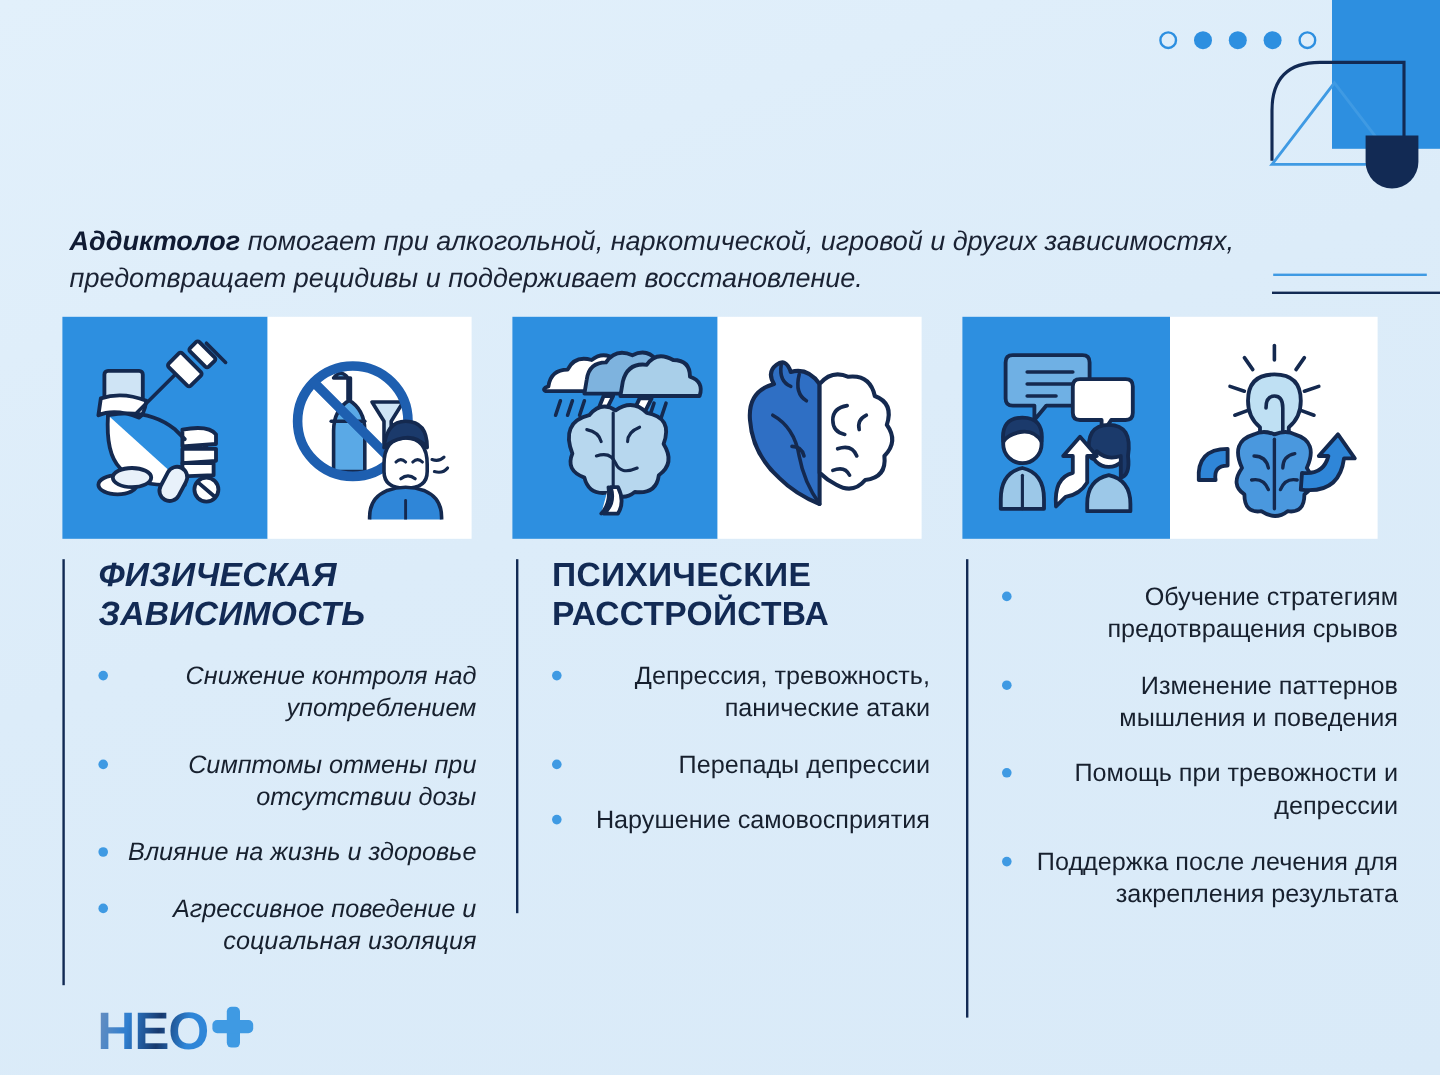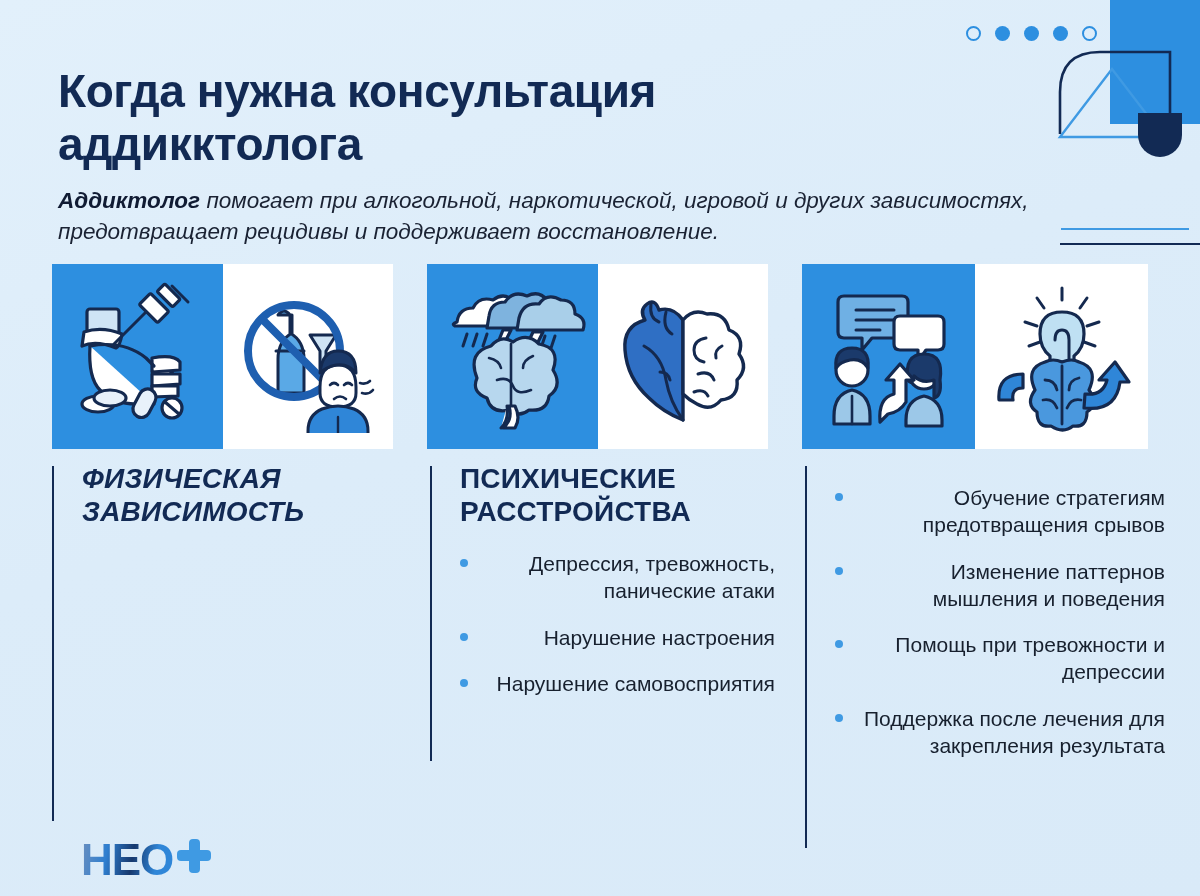--- a/index.html
+++ b/index.html
@@ -150,21 +150,20 @@
   <svg class="deco-corner" viewBox="0 0 145 120">
     <path d="M0 112 L0 70 Q0 30 40 30 L110 30 L110 92" fill="none" stroke="#122a54" stroke-width="2.6" transform="translate(0,-8)"></path>
   </svg>
 
   <svg class="deco-tri" viewBox="0 0 110 74">
     <polygon points="55,3 107,71 3,71" fill="none" stroke="#3f9ae3" stroke-width="2.4"></polygon>
   </svg>
 
   <div class="deco-half"></div>
 
-  <h1 class="title">Когда нужна консультация аддикктолога</h1>
 
   <p class="subtitle"><b>Аддиктолог</b><span> помогает при алкогольной, наркотической, игровой и других зависимостях, предотвращает рецидивы и поддерживает восстановление.</span></p>
 
   <div class="rule-light"></div>
   <div class="rule-dark"></div>
 
   <div class="tiles">
 
     <div class="group g1">
       <div class="tile tile-blue">
@@ -302,28 +301,34 @@
             <path d="M98 112 q18 2 22 -14 l-8 0 l16 -18 l14 20 l-9 0 q-4 30 -36 26 z" fill="#2f86d8"></path>
           </g>
         </svg>
       </div>
     </div>
   </div>
 
   <div class="col col-1">
     <div class="divider"></div>
     <div class="col-head">ФИЗИЧЕСКАЯ ЗАВИСИМОСТЬ</div>
+    <ul class="bullets">
+      <li>Снижение контроля над употреблением</li>
+      <li>Симптомы отмены при отсутствии дозы</li>
+      <li>Влияние на жизнь и здоровье</li>
+      <li>Агрессивное поведение и социальная изоляция</li>
+    </ul>
   </div>
 
   <div class="col col-2">
     <div class="divider"></div>
     <div class="col-head">ПСИХИЧЕСКИЕ РАССТРОЙСТВА</div>
     <ul class="bullets">
       <li>Депрессия, тревожность, панические атаки</li>
-      <li>Нарушение настроения</li>
+      <li>Перепады депрессии</li>
       <li>Нарушение самовосприятия</li>
     </ul>
   </div>
 
   <div class="col col-3">
     <div class="divider"></div>
     <ul class="bullets">
       <li>Обучение стратегиям предотвращения срывов</li>
       <li>Изменение паттернов мышления и поведения</li>
       <li>Помощь при тревожности и депрессии</li>

